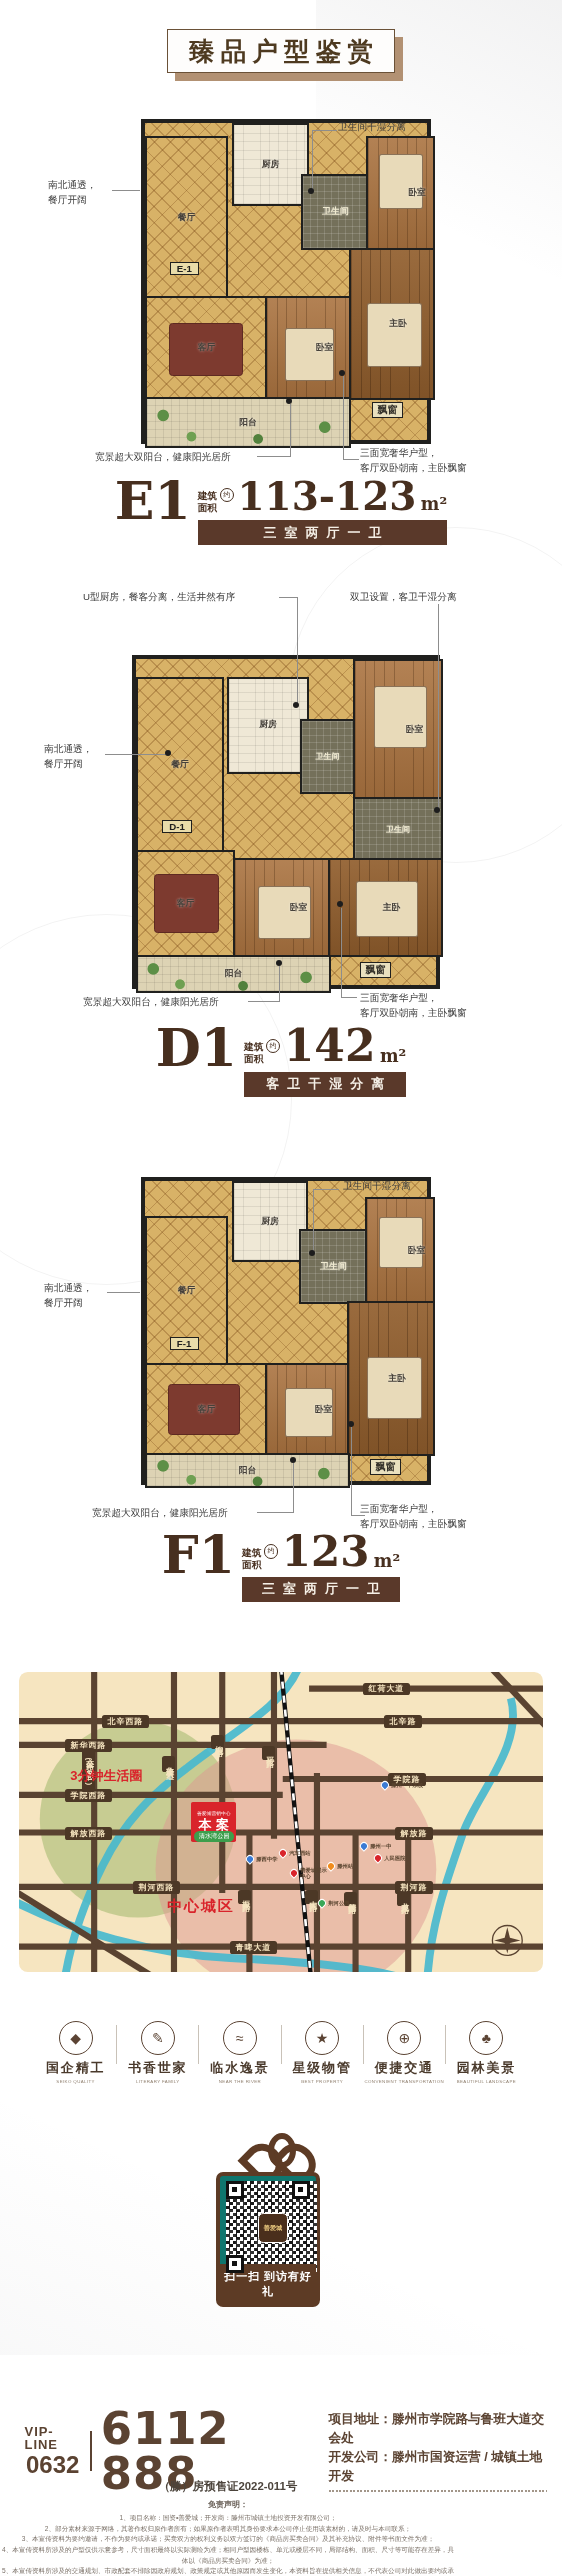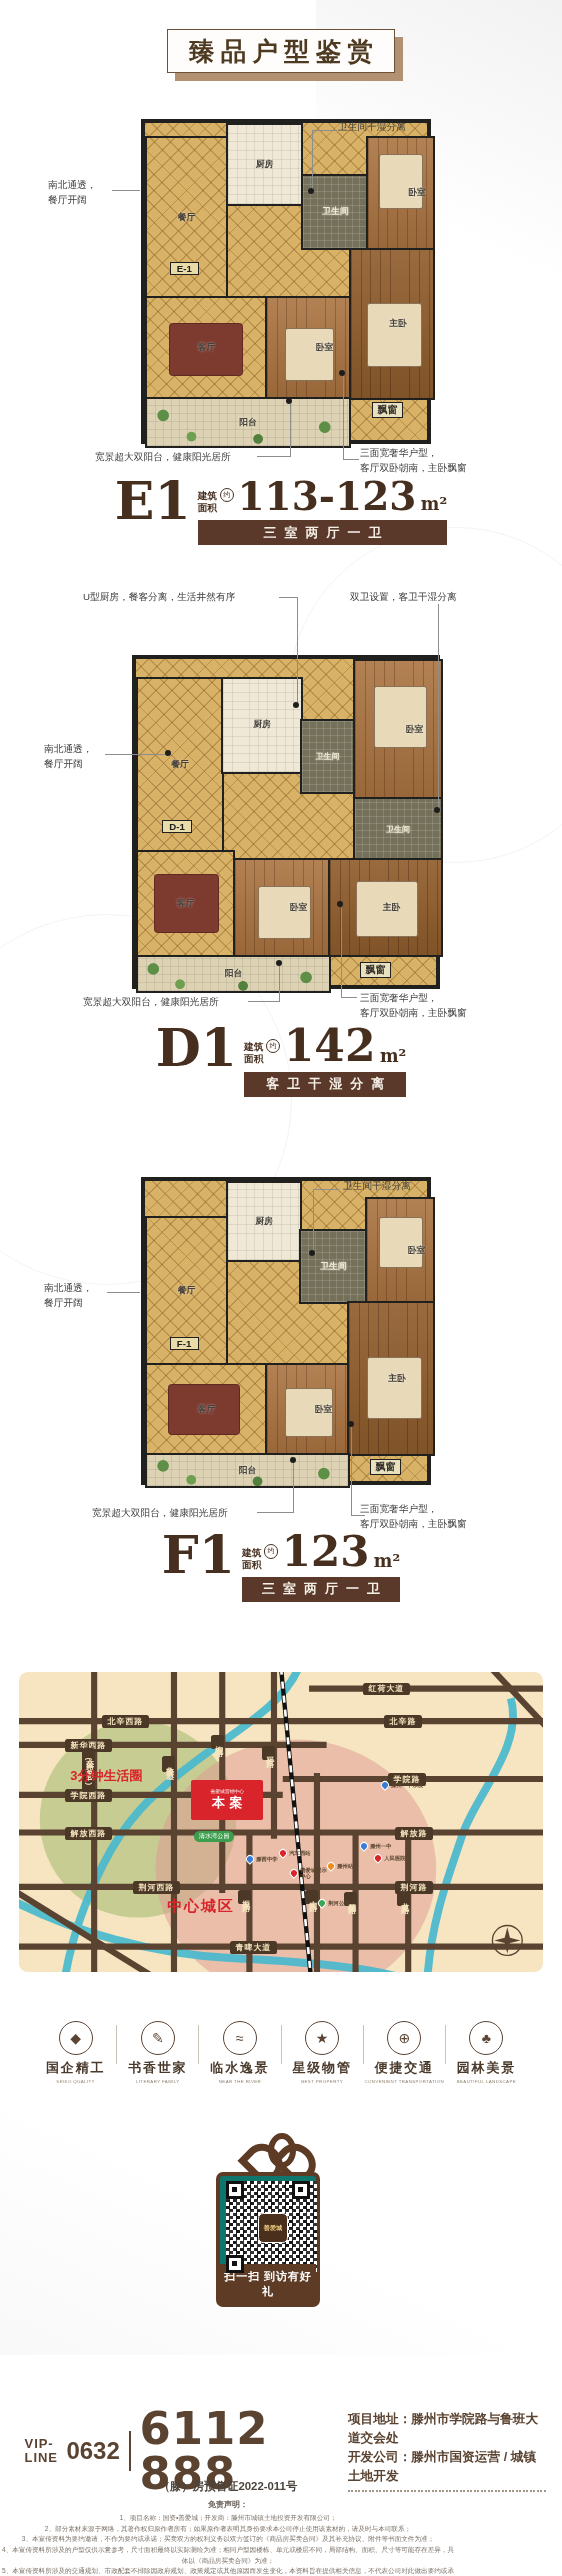--- a/index.html
+++ b/index.html
@@ -24,21 +24,21 @@
   
   .fp{position:absolute;background:#caa05f;border:4.4px solid #20201e;box-sizing:border-box;}
   .room{position:absolute;border:2.6px solid #20201e;box-sizing:border-box;
         display:flex;align-items:center;justify-content:center;overflow:hidden;}
   .rlabel{font-size:8.8px;font-weight:bold;color:#46413a;text-shadow:0 0 2.6px rgba(255,255,255,.55);z-index:3;}
   .f-tile{background-color:#d8b267;
     background-image:repeating-linear-gradient(45deg,rgba(120,70,20,.30) 0 1.3px,transparent 1.3px 11.4px),
                      repeating-linear-gradient(-45deg,rgba(120,70,20,.30) 0 1.3px,transparent 1.3px 11.4px);}
   .f-kitchen{background-color:#efe8d6;
     background-image:repeating-linear-gradient(0deg,rgba(0,0,0,.08) 0 0.9px,transparent 0.9px 8.8px),
-                     repeating-linear-gradient(90deg,rgba(0,0,0,.08) 0 0.9px,transparent 0.9px 8.8px);}
+                     repeating-linear-gradient(90deg,rgba(0,0,0,.08) 0 0.9px,transparent 0.9px 8.8px);margin-left:6px;}
   .f-bath{background-color:#74705a;
     background-image:repeating-linear-gradient(0deg,rgba(255,255,255,.14) 0 0.9px,transparent 0.9px 7px),
                      repeating-linear-gradient(90deg,rgba(255,255,255,.14) 0 0.9px,transparent 0.9px 7px);}
   .f-wood{background-color:#aa7340;
     background-image:repeating-linear-gradient(90deg,rgba(55,28,5,.28) 0 0.9px,transparent 0.9px 9.7px),
                      linear-gradient(180deg,rgba(255,255,255,.10),rgba(0,0,0,.10));padding-left:33px;}
   .f-wood-d{background-color:#915e2d;
     background-image:repeating-linear-gradient(90deg,rgba(45,22,4,.30) 0 0.9px,transparent 0.9px 9.7px),
                      linear-gradient(180deg,rgba(255,255,255,.08),rgba(0,0,0,.12));padding-left:12px;}
   .f-balcony{background-color:#ddd3b4;
@@ -78,21 +78,21 @@
 
   
   .map{position:absolute;left:19.3px;top:1672px;width:524px;height:300px;background:#f6e5c0;
        border-radius:8.8px;overflow:hidden;}
   .map svg{position:absolute;left:0;top:0;}
   .mr{position:absolute;background:#4c3826;color:#f6e5c0;font-size:8px;font-weight:bold;
       padding:0.9px 5.3px;border-radius:2.6px;letter-spacing:0.9px;z-index:4;white-space:nowrap;}
   .mrv{position:absolute;background:#4c3826;color:#f6e5c0;font-size:8px;font-weight:bold;
        padding:4.4px 0.9px;border-radius:2.6px;z-index:4;writing-mode:vertical-rl;letter-spacing:1.8px;}
   .map-red{position:absolute;color:#d9242b;font-weight:bold;z-index:5;}
-  .site-box{position:absolute;left:172px;top:108px;width:72px;height:40px;background:#d9242b;z-index:6;
+  .site-box{position:absolute;left:172px;top:130px;width:45px;height:40px;background:#d9242b;z-index:6;
             display:flex;flex-direction:column;align-items:center;justify-content:center;border-radius:1.8px;}
   .site-box .hdr{font-size:4.8px;color:#ffffff;letter-spacing:0;}
   .site-box .big{font-size:13px;color:#ffffff;font-weight:bold;letter-spacing:4.4px;text-indent:4.4px;}
   .park-pill{position:absolute;left:175px;top:159px;background:#3c9e4c;color:#fff;font-size:6.2px;
              padding:0.9px 4.4px;border-radius:5.3px;z-index:6;white-space:nowrap;}
   .poi{position:absolute;z-index:5;display:flex;align-items:center;}
   .poi .pin{width:6.2px;height:6.2px;border-radius:50% 50% 50% 0;border:0.9px solid #fff;display:inline-block;
             transform:rotate(-45deg);margin-right:1.8px;flex:none;}
   .poi em{font-style:normal;font-size:5.3px;color:#58432e;font-weight:bold;line-height:1.2;white-space:nowrap;}
 
@@ -121,21 +121,21 @@
   .finder{position:absolute;width:17.6px;height:17.6px;border:3.5px solid #111;background:#fff;box-sizing:border-box;z-index:2;}
   .finder i{position:absolute;left:2.6px;top:2.6px;width:5.3px;height:5.3px;background:#111;display:block;}
   .qr-logo{position:absolute;left:38px;top:37px;width:28px;height:28px;background:#4a2f1c;border:1.8px solid #fff;
            border-radius:5.3px;z-index:3;display:flex;flex-direction:column;align-items:center;justify-content:center;}
   .qr-logo span{color:#e9c87e;font-size:6.2px;font-weight:bold;line-height:1.2;}
   .qr-caption{position:absolute;left:0;bottom:0;width:100%;background:#5d3b25;color:#ffffff;
               font-size:11px;font-weight:bold;text-align:center;padding:4.4px 0;letter-spacing:0.9px;}
 
   
   .contact{position:absolute;left:24.6px;top:2406px;width:522px;display:flex;align-items:center;}
-  .vip{display:flex;flex-direction:row;align-items:center;color:#5b4332;font-weight:bold;line-height:1.05;}
+  .vip{display:flex;flex-direction:column;align-items:center;color:#5b4332;font-weight:bold;line-height:1.05;}
   .vip .l1{font-size:13px;letter-spacing:0.9px;}
   .vip .l2{font-size:24px;}
   .cdiv{width:2.6px;height:40px;background:#5b4332;margin:0 8.8px;}
   .phone{font-size:45px;font-weight:bold;color:#5b4332;letter-spacing:0.9px;line-height:1;
          font-family:"DejaVu Sans","Liberation Sans",sans-serif;margin-right:8.8px;}
   .devblk{display:flex;flex-direction:column;font-size:12.7px;font-weight:bold;color:#5b4332;line-height:1.5;}
   .micro-line{margin-top:3.5px;height:2.6px;width:100%;
               background:repeating-linear-gradient(90deg,#a39689 0 1.8px,transparent 1.8px 3.5px);}
 
   

